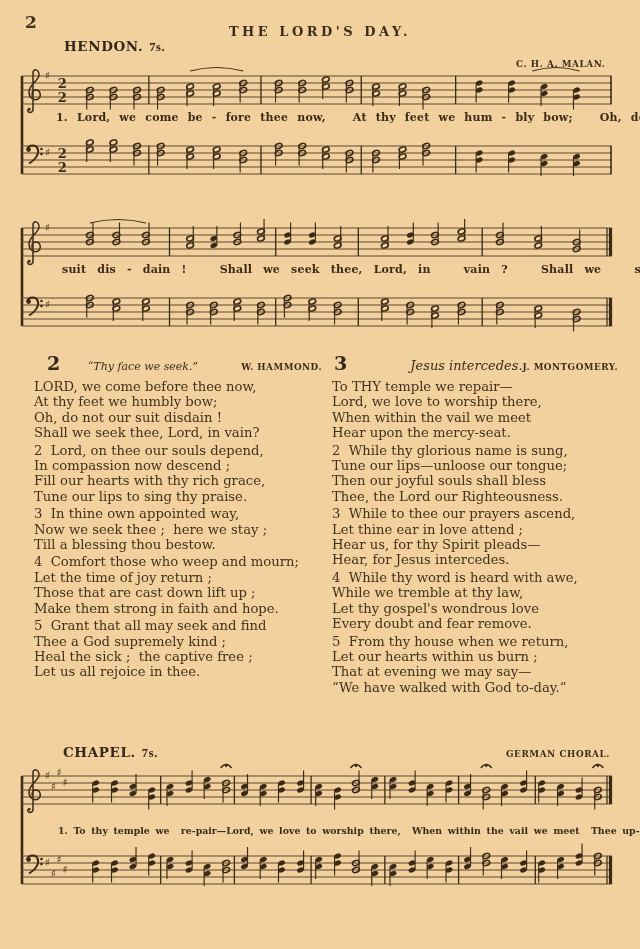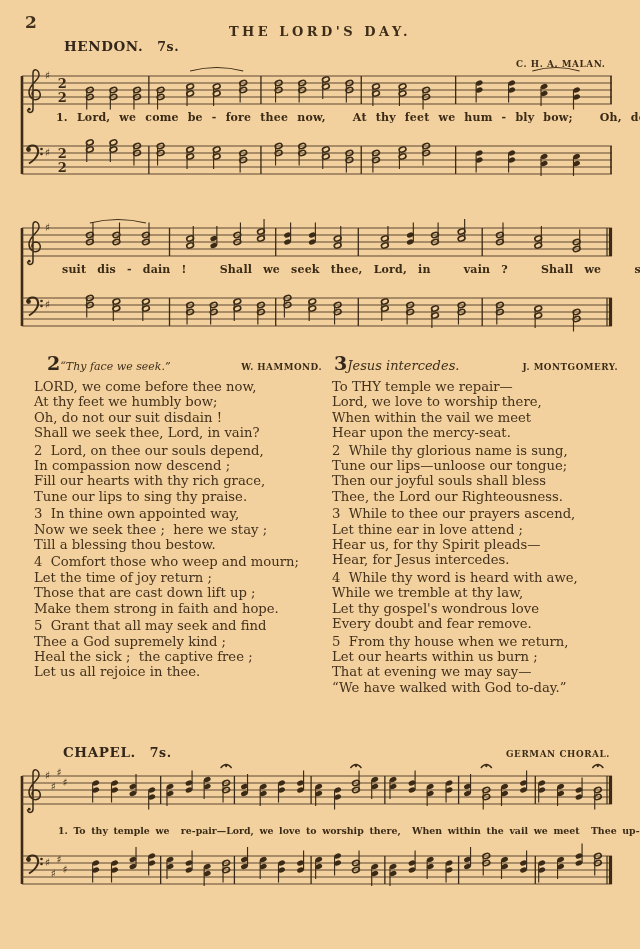--- a/index.html
+++ b/index.html
@@ -10,33 +10,33 @@
       linear-gradient(90deg, #e8c48c 0%, #f2d19e 3%, #f2d19e 97%, #ecc removed 100%),
       #f2d19e;
     background-color:#f2d19e;
     font-family:"DejaVu Serif", serif;
     color:#43311c;
   }
   .abs{position:absolute;}
   .page-number{left:25px;top:12px;font-size:17px;font-weight:bold;}
   .running-head{left:0;right:0;top:24px;text-align:center;font-size:13px;font-weight:bold;letter-spacing:3.5px;color:#3c2c18;}
   .tune-line{font-weight:bold;font-size:13.5px;letter-spacing:.6px;color:#33261a;}
-  .tune-meter{margin-left:14px;font-size:12.5px;}
+  .tune-meter{margin-left:6px;font-size:12.5px;font-family:Liberation Serif, serif;}
   .composer{font-size:8.8px;font-weight:bold;letter-spacing:.6px;color:#3c2c18;}
   .lyric{
     font-size:11px;font-weight:bold;white-space:pre;letter-spacing:.2px;color:#3a2a16;
   }
   .lyric.l1{word-spacing:5px;}
   .lyric.l2{word-spacing:7px;}
   .lyric.l3{font-size:9.4px;word-spacing:2.4px;letter-spacing:0;}
   svg{display:block;}
   .hymn-col{position:absolute;top:352px;}
   .hymn-head{display:flex;align-items:baseline;height:24px;}
   .hymn-num{font-size:19px;font-weight:bold;color:#33261a;}
-  .hymn-motto{flex:1;text-align:left;font-style:italic;font-size:11px;color:#3e2e1a;}
+  .hymn-motto{flex:1;text-align:right;font-style:italic;font-size:11px;color:#3e2e1a;}
   .hymn-author{font-size:8.8px;font-weight:bold;letter-spacing:.5px;color:#3c2c18;}
   .stanzas{padding-top:3px;}
   .vline{font-size:13.2px;line-height:15.4px;white-space:pre-wrap;color:#43311c;}
   .vline.first{margin-top:2px;}
 </style>
 </head>
 <body>
 
 <div class="page">
 
@@ -332,21 +332,21 @@
       <line x1="555.5" y1="104.5" x2="555.5" y2="123.5" stroke="#3a2a16" stroke-width="1.15"></line>
       <ellipse cx="0" cy="0" rx="3.5" ry="2.45" transform="translate(558.6 104) rotate(-20)" fill="none" stroke="#3a2a16" stroke-width="1.6"></ellipse>
       <ellipse cx="0" cy="0" rx="3.5" ry="2.45" transform="translate(558.6 111) rotate(-20)" fill="none" stroke="#3a2a16" stroke-width="1.6"></ellipse>
     </svg>
   <div class="abs lyric l2" style="left:62px;top:263px;">suit dis - dain !   Shall we seek thee, Lord, in   vain ?   Shall we   seek thee, Lord, in vain ?</div>
 
   <div class="hymn-col" style="left:34px;width:292px;">
     <div class="hymn-head">
       <span class="hymn-num" style="margin-left:13px;">2</span>
       <span class="hymn-motto">“Thy face we seek.”</span>
-      <span class="hymn-author" style="margin-right:4px;">W. HAMMOND.</span>
+      <span class="hymn-author" style="margin-right:4px;margin-left:43px;">W. HAMMOND.</span>
     </div>
     <div class="stanzas">
         <div class="vline">LORD, we come before thee now,</div>
         <div class="vline">At thy feet we humbly bow;</div>
         <div class="vline">Oh, do not our suit disdain !</div>
         <div class="vline">Shall we seek thee, Lord, in vain?</div>
         <div class="vline first">2  Lord, on thee our souls depend,</div>
         <div class="vline">In compassion now descend ;</div>
         <div class="vline">Fill our hearts with thy rich grace,</div>
         <div class="vline">Tune our lips to sing thy praise.</div>

